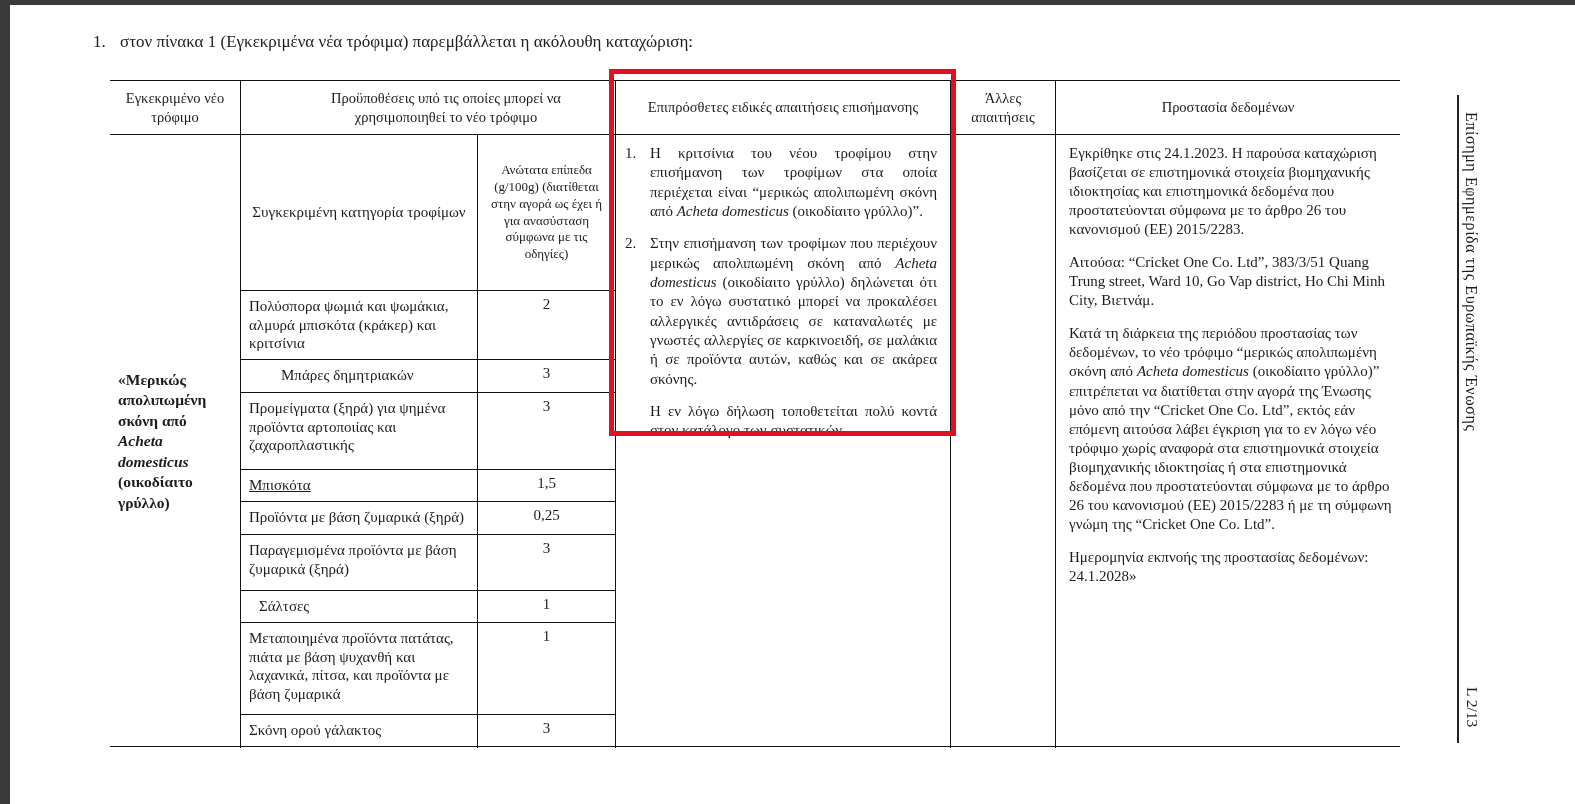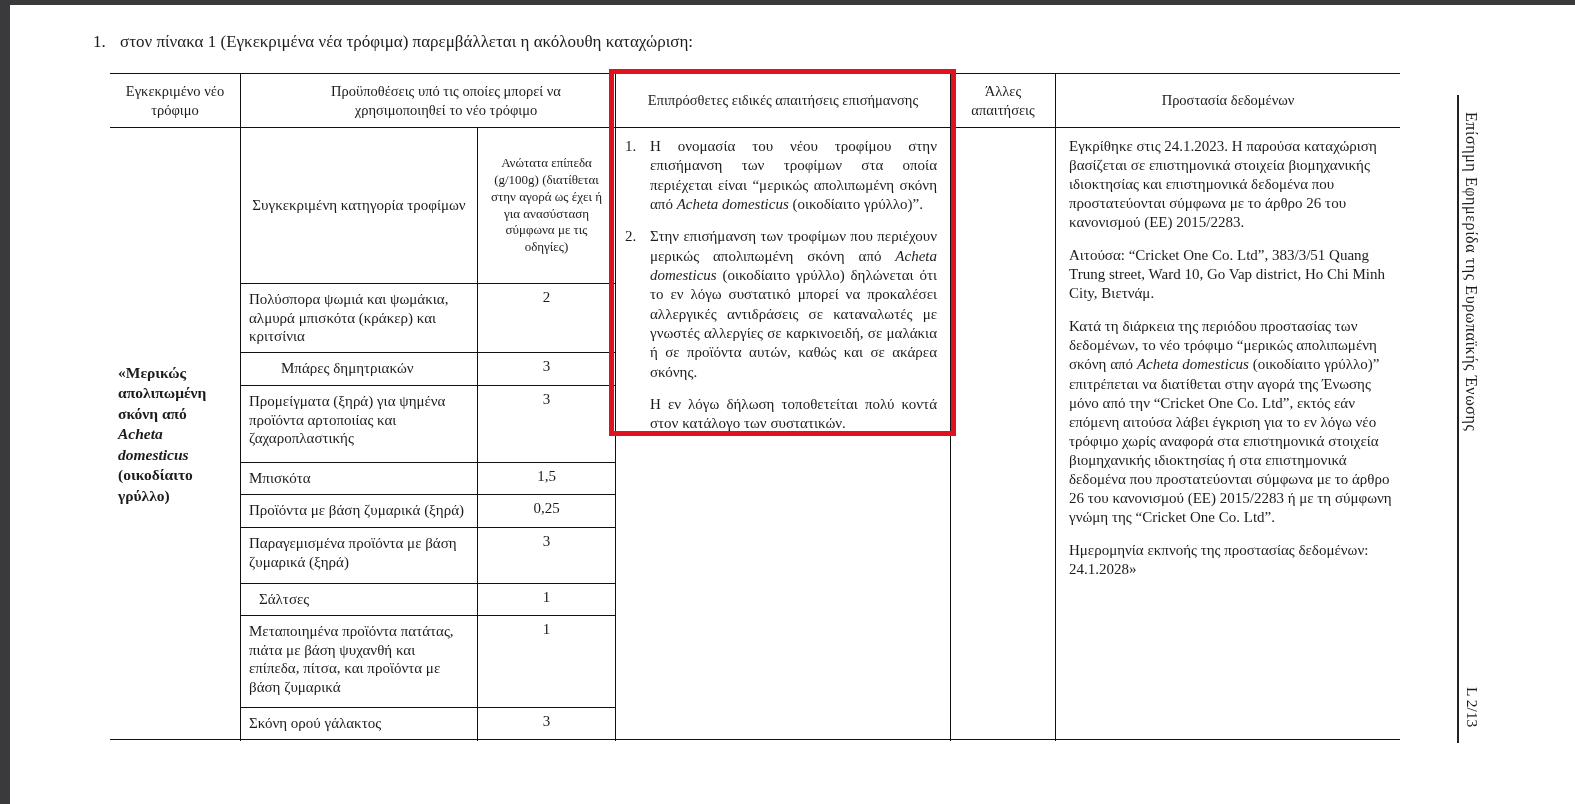--- a/index.html
+++ b/index.html
@@ -14,21 +14,21 @@
   
   .edge-top  { position:absolute; left:0; top:0; width:1575px; height:5px;  background:#3a3a3c; }
   .edge-left { position:absolute; left:0; top:0; width:10px;  height:804px; background:#3a3a3c; }
 
   
   .intro { position:absolute; left:93px; top:31px; width:1200px; font-size:17px; line-height:1.3; display:flex; }
   .intro .num { width:27px; flex:0 0 27px; }
 
   
   .doc-table {
-    position:absolute; left:110px; top:73px; width:1290px; height:667px;
+    position:absolute; left:110px; top:80px; width:1290px; height:667px;
     display:grid;
     grid-template-columns:130px 237px 138px 335px 105px 345px;
     grid-template-rows:54px 156px 69px 33px 77px 32px 33px 56px 32px 92px 33px;
     border-top:1.5px solid #111; border-bottom:1.5px solid #111;
     font-size:15px;
   }
   .cell { min-width:0; min-height:0; }
   .bl { border-left:1px solid #111; }
   .bb { border-bottom:1px solid #111; }
 
@@ -100,43 +100,43 @@
 
   <div class="cell cat bl bb" style="grid-column:2; grid-row:3;">Πολύσπορα ψωμιά και ψωμάκια, αλμυρά μπισκότα (κράκερ) και κριτσίνια</div>
   <div class="cell lvl bl bb" style="grid-column:3; grid-row:3;">2</div>
 
   <div class="cell cat bl bb" style="grid-column:2; grid-row:4;padding-left:40px;">Μπάρες δημητριακών</div>
   <div class="cell lvl bl bb" style="grid-column:3; grid-row:4;">3</div>
 
   <div class="cell cat bl bb" style="grid-column:2; grid-row:5;">Προμείγματα (ξηρά) για ψημένα προϊόντα αρτοποιίας και ζαχαροπλαστικής</div>
   <div class="cell lvl bl bb" style="grid-column:3; grid-row:5;">3</div>
 
-  <div class="cell cat bl bb" style="grid-column:2; grid-row:6;">Μπισκότα</div>
+  <div class="cell cat bl bb" style="grid-column:2; grid-row:6;text-decoration:underline;">Μπισκότα</div>
   <div class="cell lvl bl bb" style="grid-column:3; grid-row:6;">1,5</div>
 
   <div class="cell cat bl bb" style="grid-column:2; grid-row:7;">Προϊόντα με βάση ζυμαρικά (ξηρά)</div>
   <div class="cell lvl bl bb" style="grid-column:3; grid-row:7;">0,25</div>
 
   <div class="cell cat bl bb" style="grid-column:2; grid-row:8;">Παραγεμισμένα προϊόντα με βάση ζυμαρικά (ξηρά)</div>
   <div class="cell lvl bl bb" style="grid-column:3; grid-row:8;">3</div>
 
   <div class="cell cat bl bb" style="grid-column:2; grid-row:9;padding-left:18px;">Σάλτσες</div>
   <div class="cell lvl bl bb" style="grid-column:3; grid-row:9;">1</div>
 
-  <div class="cell cat bl bb" style="grid-column:2; grid-row:10;">Μεταποιημένα προϊόντα πατάτας, πιάτα με βάση ψυχανθή και επίπεδα, πίτσα, και προϊόντα με βάση ζυμαρικά</div>
+  <div class="cell cat bl bb" style="grid-column:2; grid-row:10;">Μεταποιημένα προϊόντα πατάτας, πιάτα με βάση ψυχανθή και λαχανικά, πίτσα, και προϊόντα με βάση ζυμαρικά</div>
   <div class="cell lvl bl bb" style="grid-column:3; grid-row:10;">1</div>
 
   <div class="cell cat bl" style="grid-column:2; grid-row:11;">Σκόνη ορού γάλακτος</div>
   <div class="cell lvl bl" style="grid-column:3; grid-row:11;">3</div>
 
   <div class="cell labelling bl">
     <div class="li">
       <span class="n">1.</span>
       <span class="t">
-        <span>Η ονομασία του νέου τροφίμου στην επισήμανση των τροφίμων στα οποία περιέχεται είναι “μερικώς απολιπωμένη σκόνη από </span><span class="sp">Acheta domesticus</span><span> (οικοδίαιτο γρύλλο)”.</span>
+        <span>Η κριτσίνια του νέου τροφίμου στην επισήμανση των τροφίμων στα οποία περιέχεται είναι “μερικώς απολιπωμένη σκόνη από </span><span class="sp">Acheta domesticus</span><span> (οικοδίαιτο γρύλλο)”.</span>
       </span>
     </div>
     <div class="li">
       <span class="n">2.</span>
       <span class="t">
         <span>Στην επισήμανση των τροφίμων που περιέχουν μερικώς απολιπωμένη σκόνη από </span><span class="sp">Acheta domesticus</span><span> (οικοδίαιτο γρύλλο) δηλώνεται ότι το εν λόγω συστατικό μπορεί να προκαλέσει αλλεργικές αντιδράσεις σε καταναλωτές με γνωστές αλλεργίες σε καρκινοειδή, σε μαλάκια ή σε προϊόντα αυτών, καθώς και σε ακάρεα σκόνης.</span>
       </span>
     </div>
     <div class="closing">Η εν λόγω δήλωση τοποθετείται πολύ κοντά στον κατάλογο των συστατικών.</div>
   </div>

